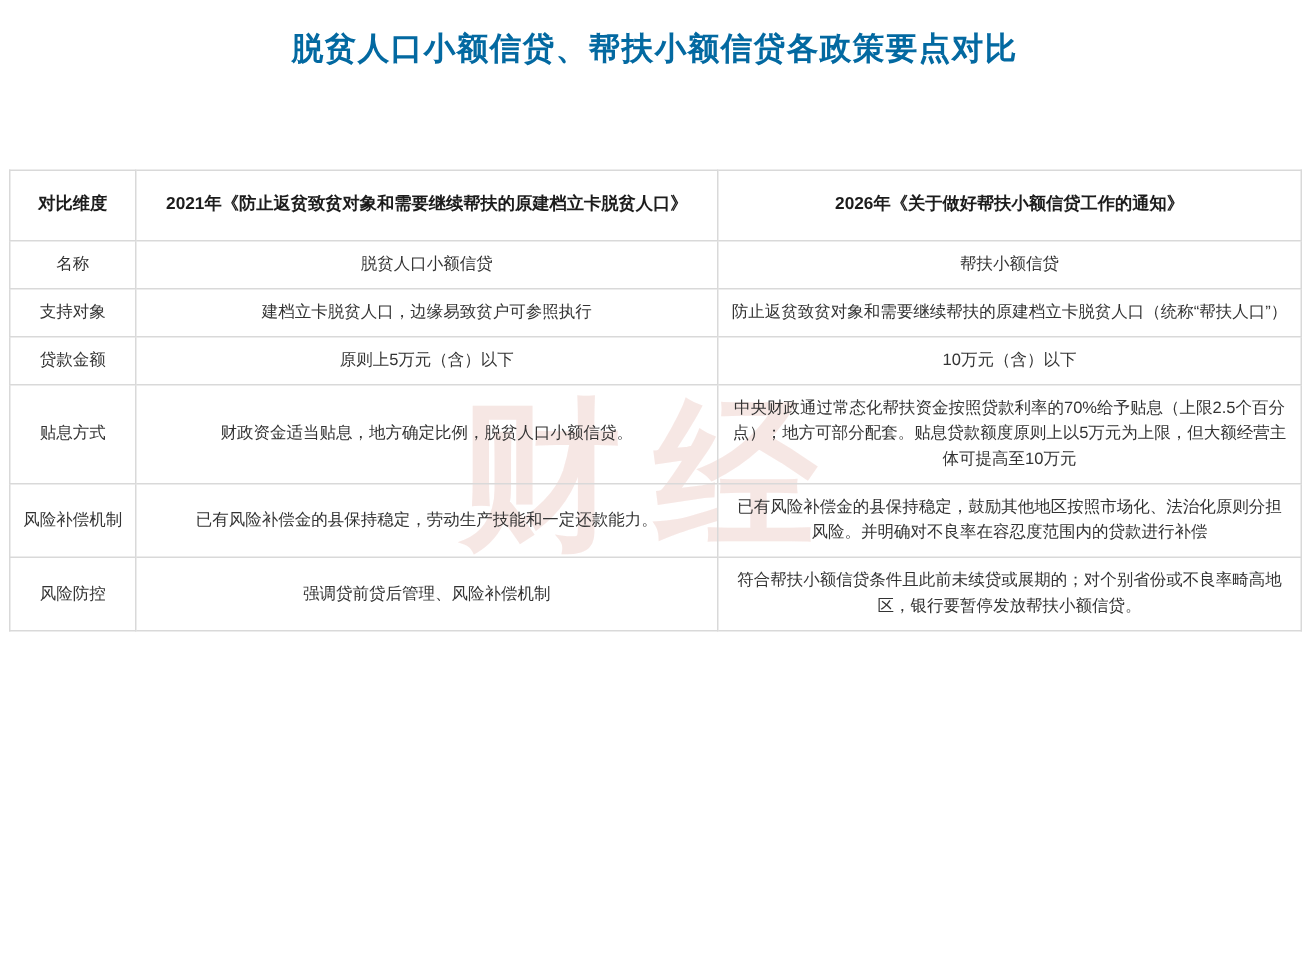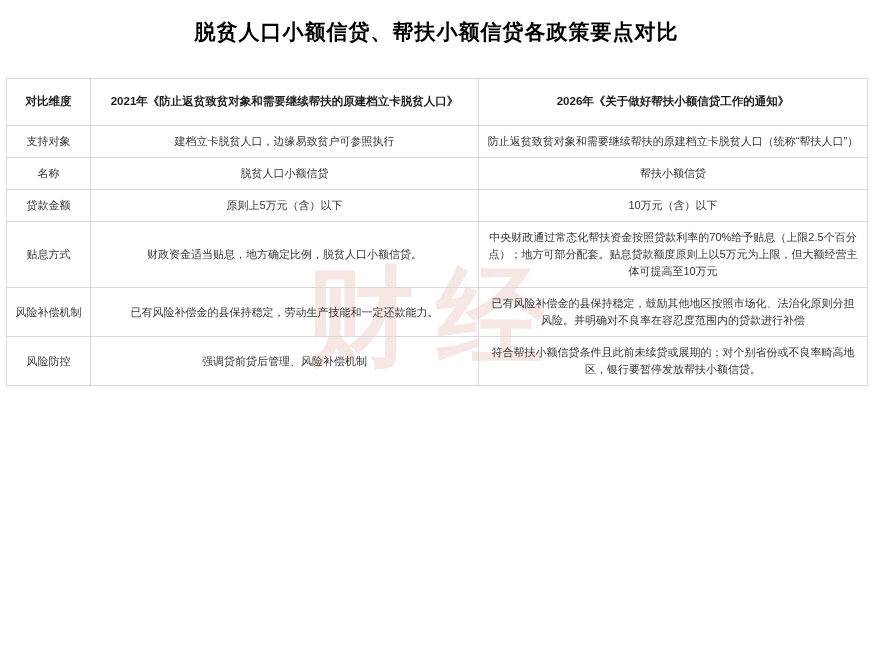--- a/index.html
+++ b/index.html
@@ -41,29 +41,30 @@
     letter-spacing: 22px;
     font-weight: 700;
     white-space: nowrap;
   }
   .title {
     position: relative;
     z-index: 2;
     text-align: center;
     font-size: 21px;
     font-weight: 700;
-    color: #000000;
+    color: #0369a1;
     letter-spacing: 1px;
     padding: 18px 10px 16px 10px;
     font-family: "Liberation Sans", "DejaVu Sans", sans-serif;
   }
   .table-wrap {
     position: relative;
     z-index: 2;
     padding: 16px 6px;
+    margin-top: 35px;
   }
   table.cmp {
     width: 861px;
     border-collapse: collapse;
     table-layout: fixed;
     background: transparent;
   }
   table.cmp td, table.cmp th {
     border: 1px solid #d9d9d9;
     vertical-align: middle;
@@ -114,28 +115,28 @@
       </colgroup>
       <thead>
         <tr>
           <th class="col-dim">对比维度</th>
           <th>2021年《防止返贫致贫对象和需要继续帮扶的原建档立卡脱贫人口》</th>
           <th>2026年《关于做好帮扶小额信贷工作的通知》</th>
         </tr>
       </thead>
       <tbody>
         <tr>
+          <td class="dim-cell">名称</td>
+          <td class="body-cell">脱贫人口小额信贷</td>
+          <td class="body-cell">帮扶小额信贷</td>
+        </tr>
+        <tr>
           <td class="dim-cell">支持对象</td>
           <td class="body-cell">建档立卡脱贫人口，边缘易致贫户可参照执行</td>
           <td class="body-cell">防止返贫致贫对象和需要继续帮扶的原建档立卡脱贫人口（统称“帮扶人口”）</td>
-        </tr>
-        <tr>
-          <td class="dim-cell">名称</td>
-          <td class="body-cell">脱贫人口小额信贷</td>
-          <td class="body-cell">帮扶小额信贷</td>
         </tr>
         <tr>
           <td class="dim-cell">贷款金额</td>
           <td class="body-cell">原则上5万元（含）以下</td>
           <td class="body-cell">10万元（含）以下</td>
         </tr>
         <tr>
           <td class="dim-cell">贴息方式</td>
           <td class="body-cell">财政资金适当贴息，地方确定比例，脱贫人口小额信贷。</td>
           <td class="body-cell">中央财政通过常态化帮扶资金按照贷款利率的70%给予贴息（上限2.5个百分点）；地方可部分配套。贴息贷款额度原则上以5万元为上限，但大额经营主体可提高至10万元</td>

